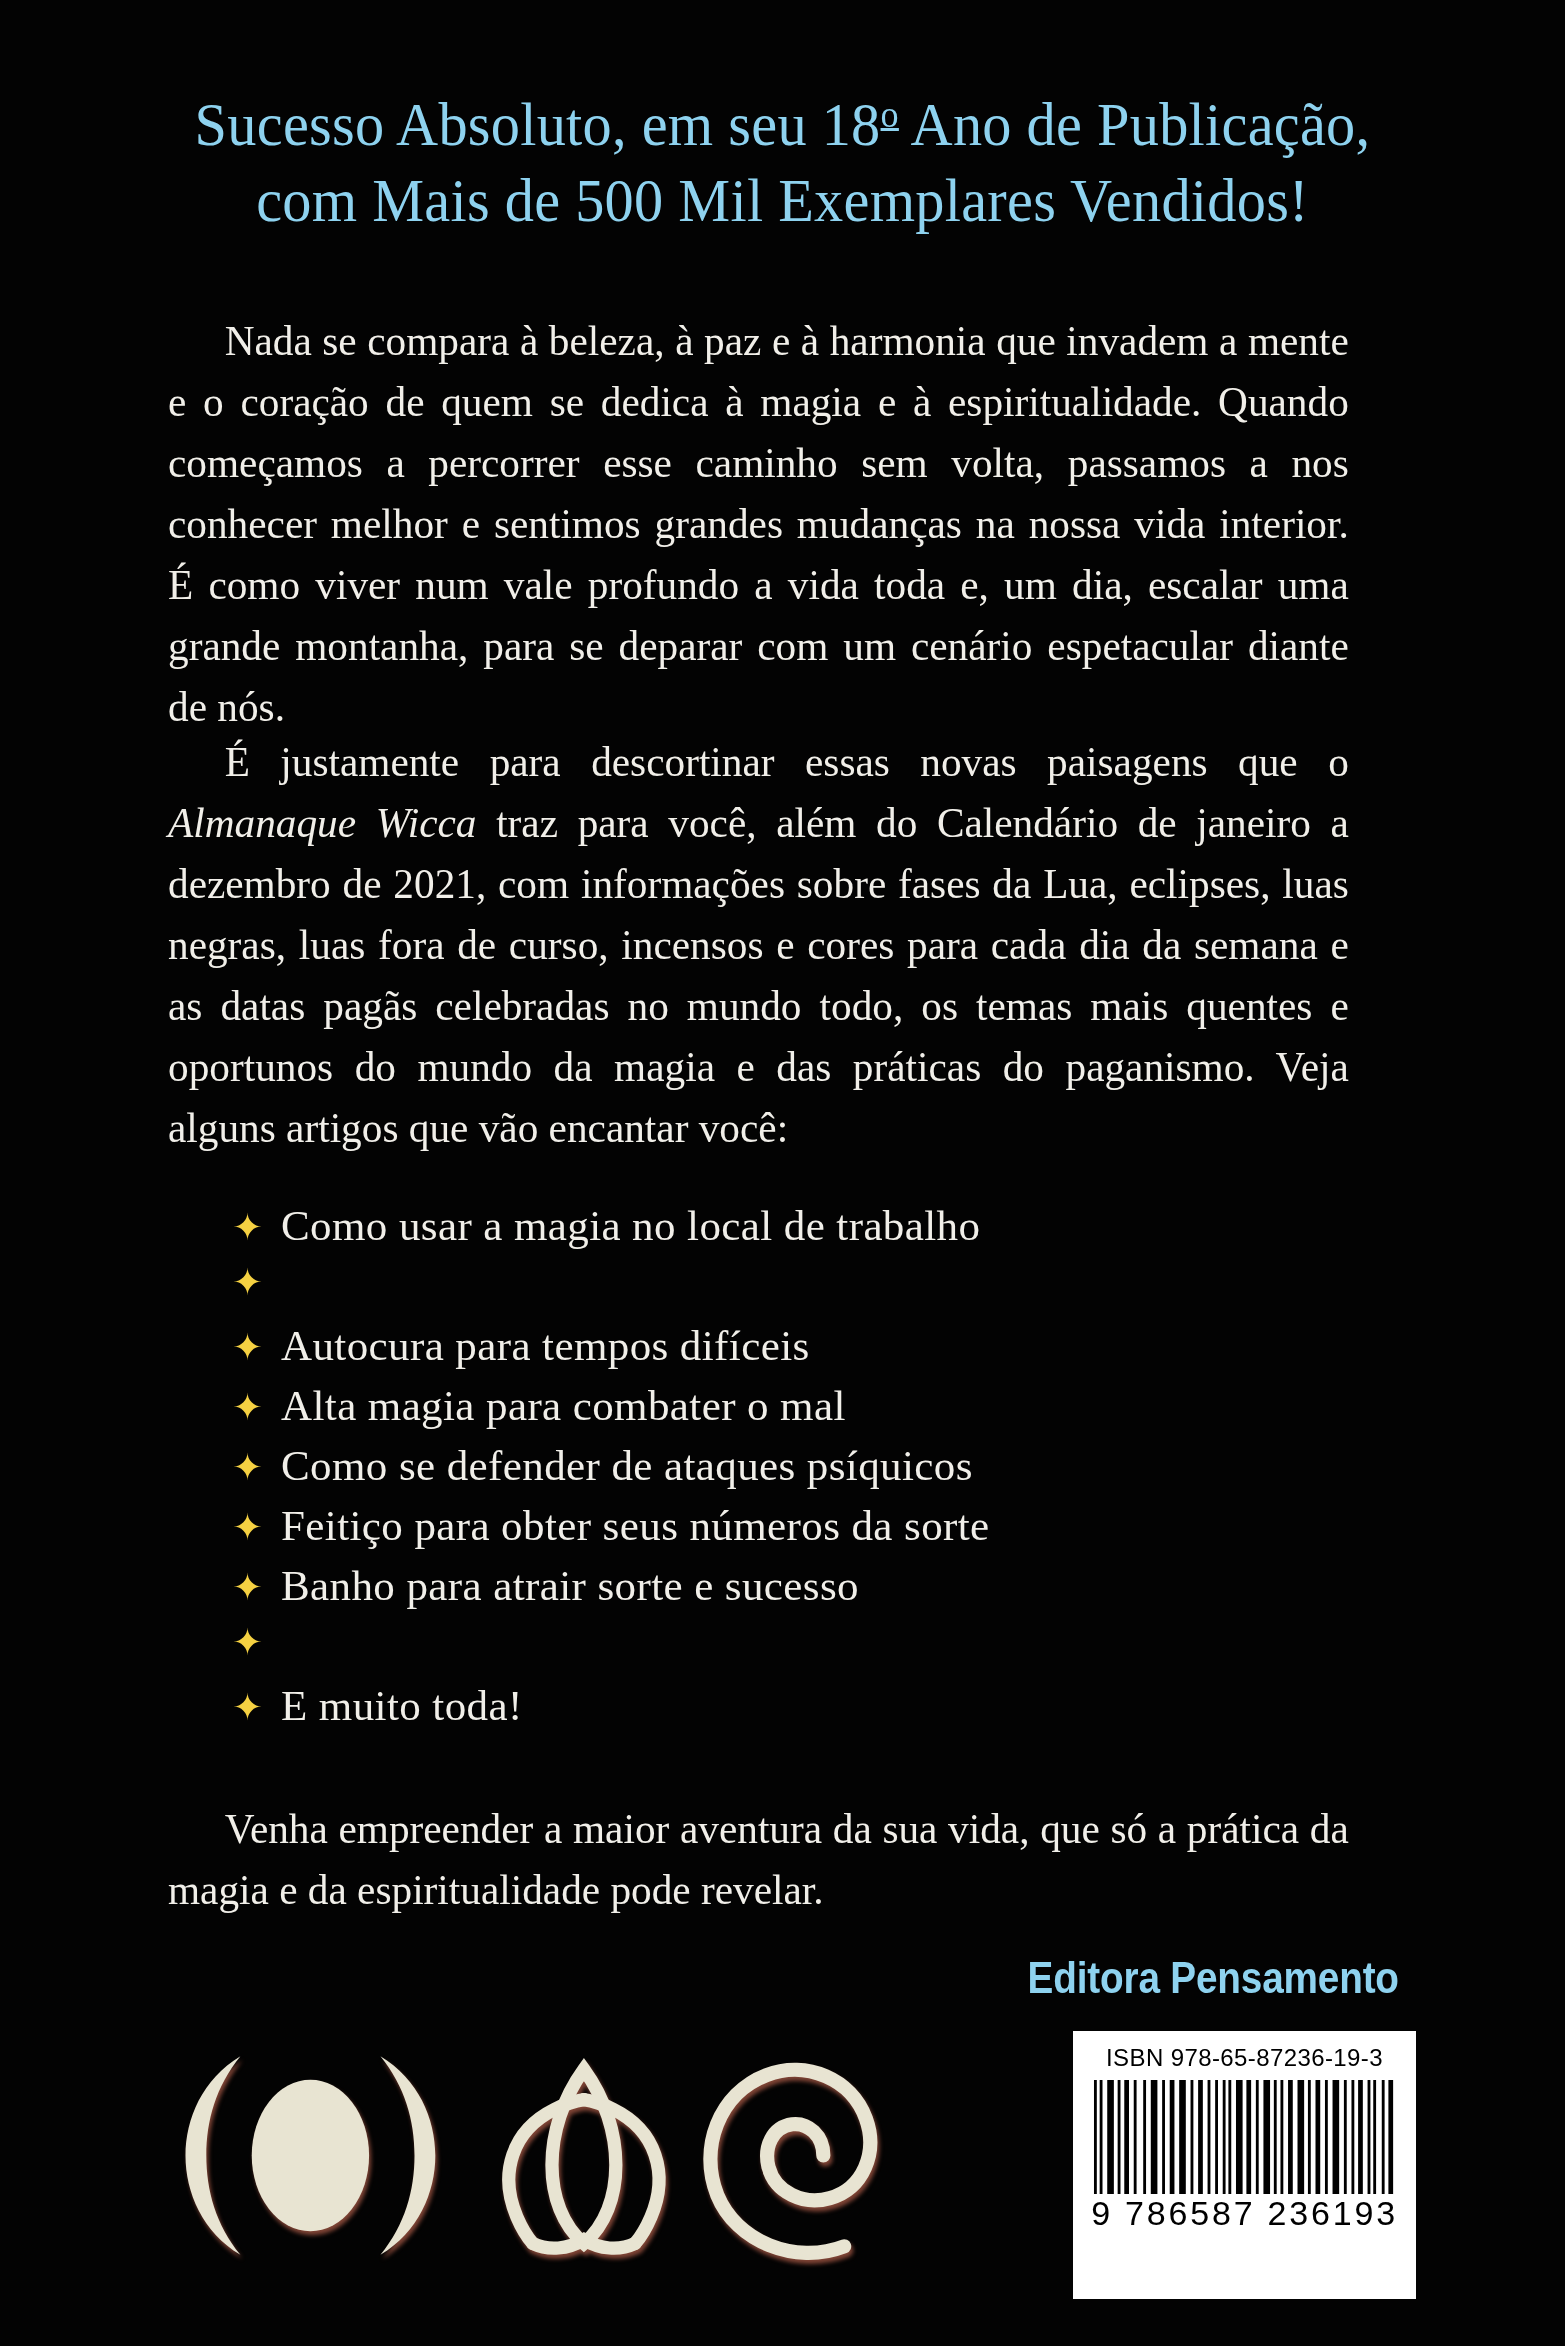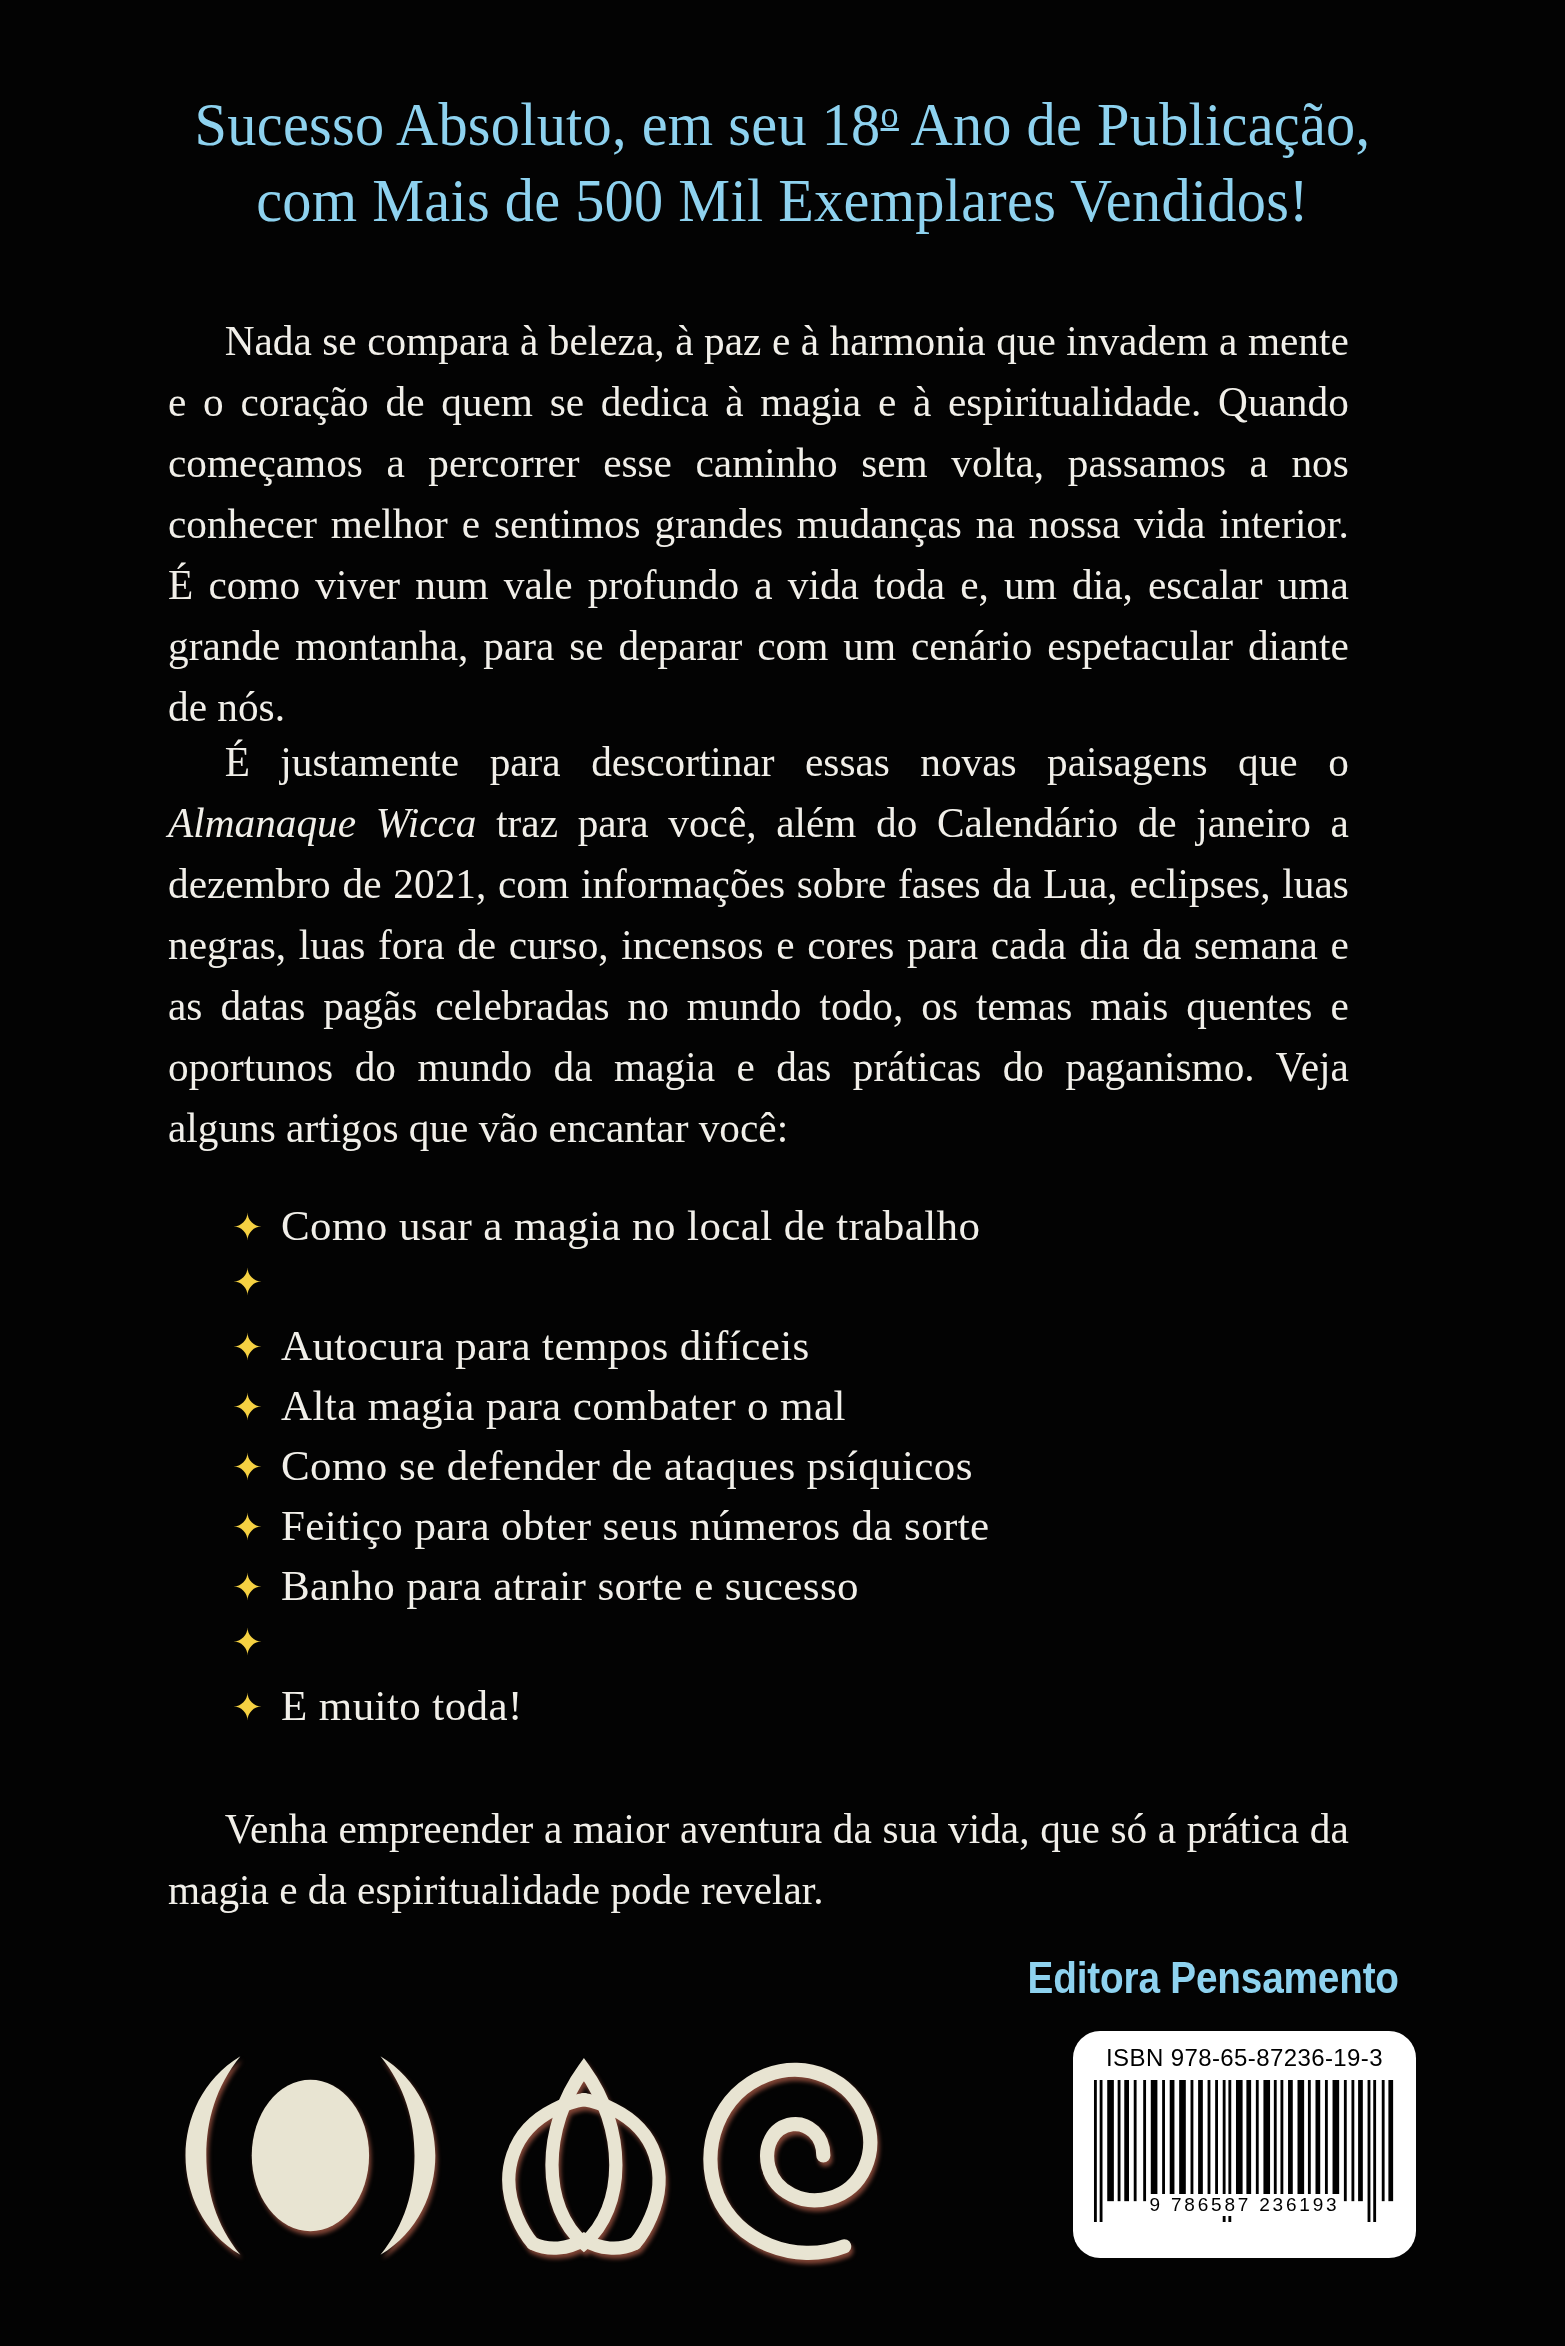--- a/index.html
+++ b/index.html
@@ -120,48 +120,47 @@
     transform-origin: 100% 0;
     white-space: nowrap;
   }
 
   
   .isbn-box {
     position: absolute;
     left: 1073px;
     top: 2031px;
     width: 343px;
-    height: 227px;
+    height: 268px;
     background: #ffffff;
     box-sizing: border-box;
     padding: 13.2px 15px 7.6px 15px;
     display: flex;
     flex-direction: column;
     align-items: center;
-    border-radius: 27px;
   }
   .isbn-text {
     color: #000000;
     font-family: "Liberation Sans", "DejaVu Sans", sans-serif;
     font-size: 24px;
     font-weight: 500;
     letter-spacing: 0.4px;
     white-space: nowrap;
     margin-bottom: 7.6px;
   }
   .barcode {
     width: 305px;
     height: 142px;
     position: relative;
   }
   .barcode svg { display: block; }
   .ean-digits {
     color: #000000;
     font-family: "Liberation Sans", "DejaVu Sans", sans-serif;
-    font-size: 19px;
+    font-size: 34px;
     letter-spacing: 2.8px;
     white-space: nowrap;
     margin-top: -28px;
     position: relative;
     z-index: 2;
     background: #ffffff;
     padding: 0 1.9px;
   }
 
   

